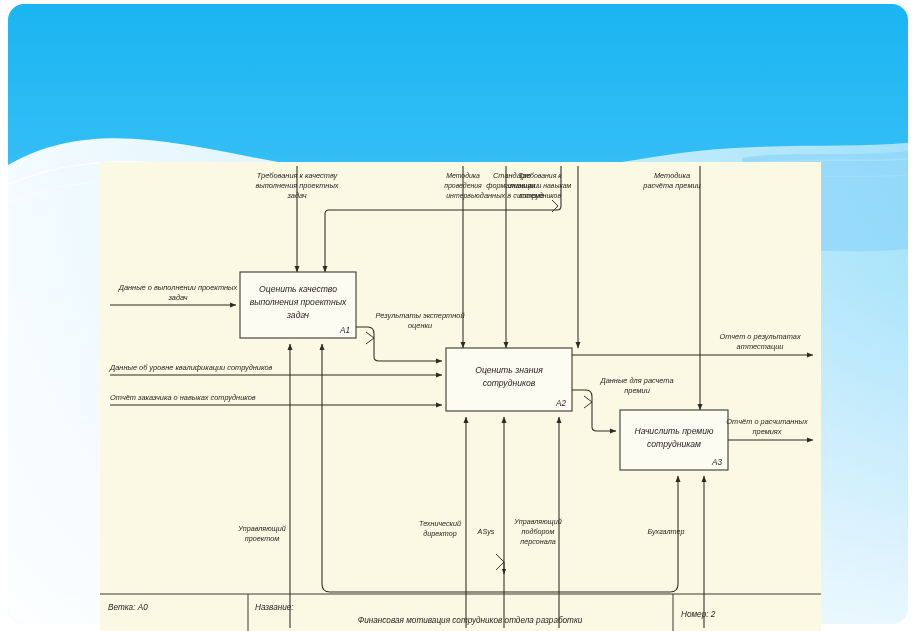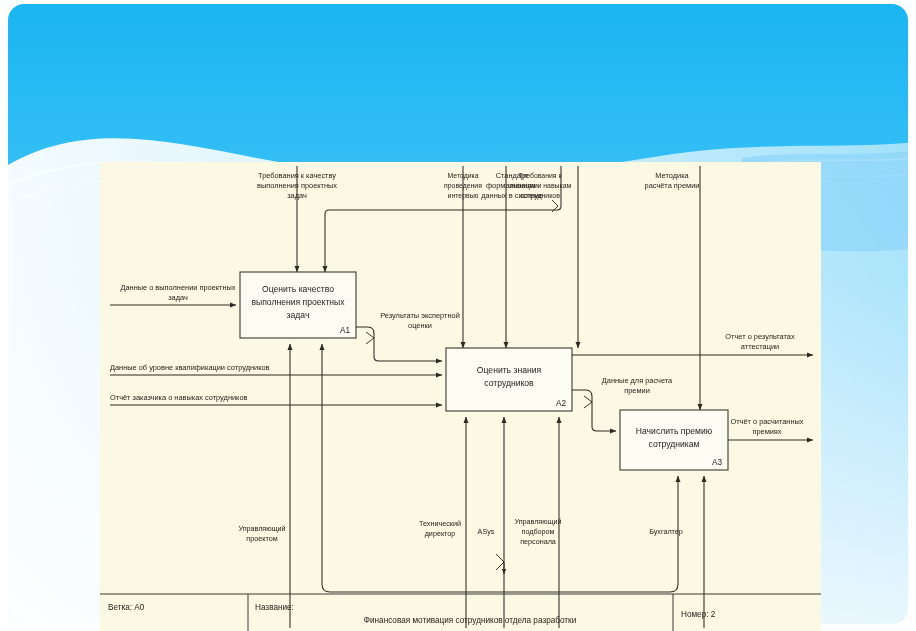--- a/index.html
+++ b/index.html
@@ -30,20 +30,21 @@
   .bg-svg { display: block; width: 916px; height: 631px; }
 
   
   #diagram-area {
     position: absolute;
     left: 100px;
     top: 162px;
     width: 721px;
     height: 469px;
     background: #bef264;
+    font-style: italic;
   }
   .diagram-svg { position: absolute; left: 0; top: 0; }
 
   
   text {
     font-family: "Liberation Sans", "DejaVu Sans", sans-serif;
     fill: #201c18;
   }
   .lbl      { font-size: 7.4px; }
   .lbl-sm   { font-size: 6.9px; }

